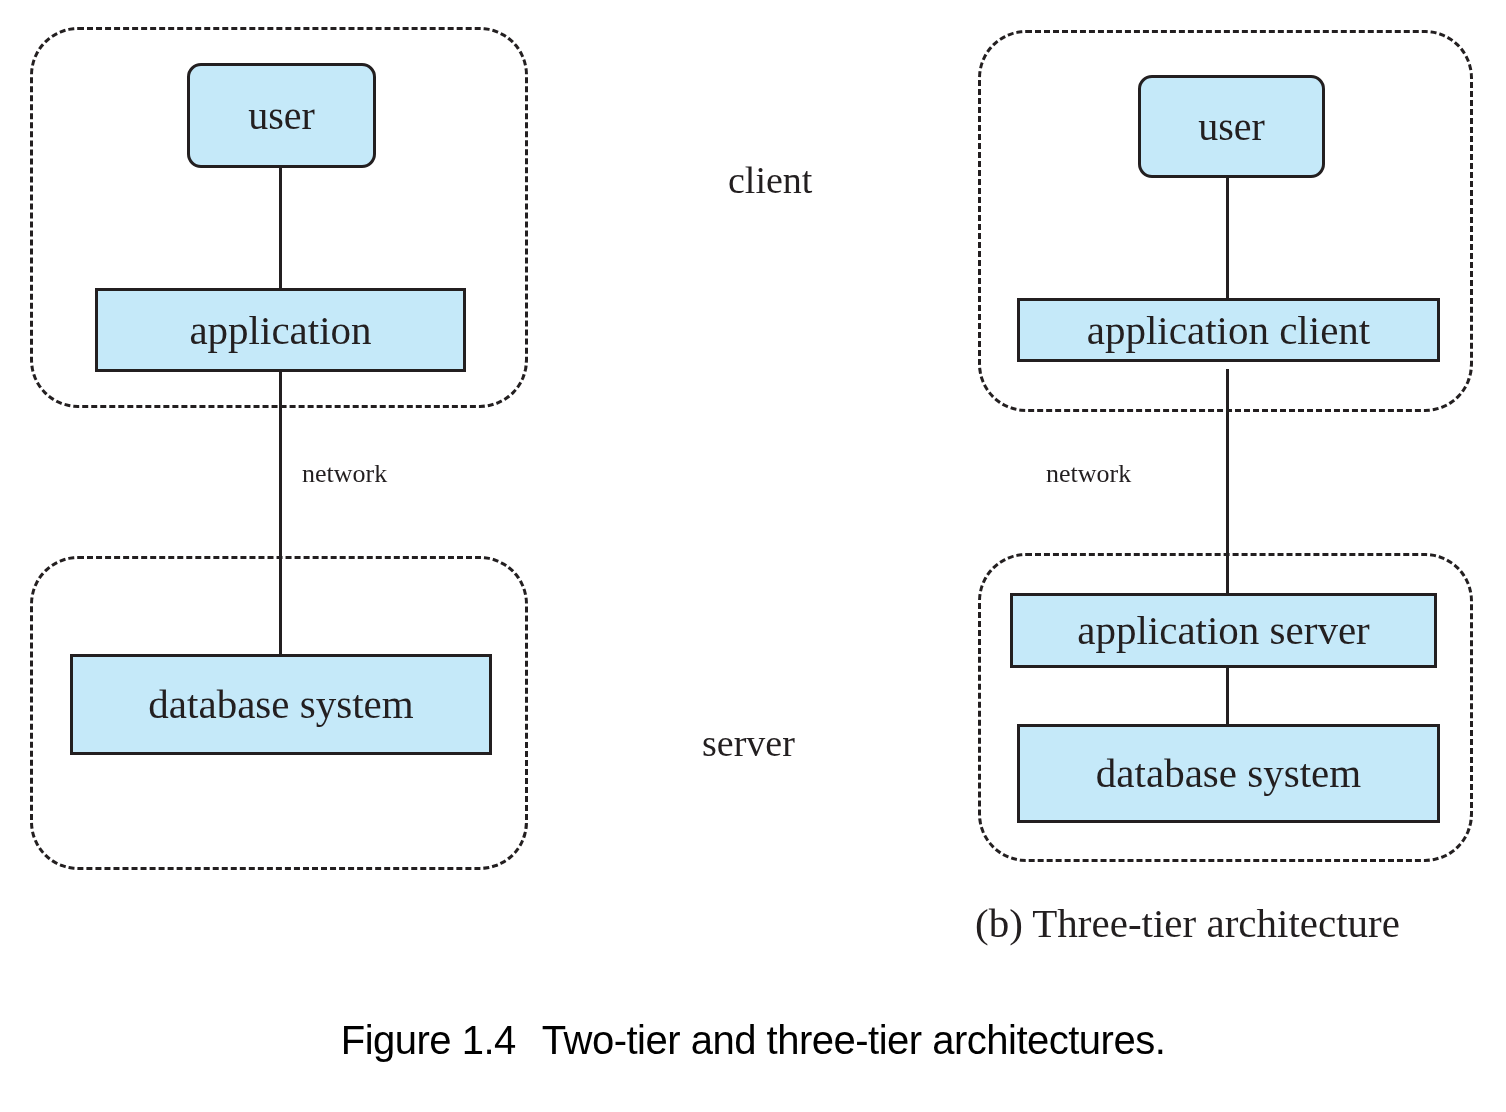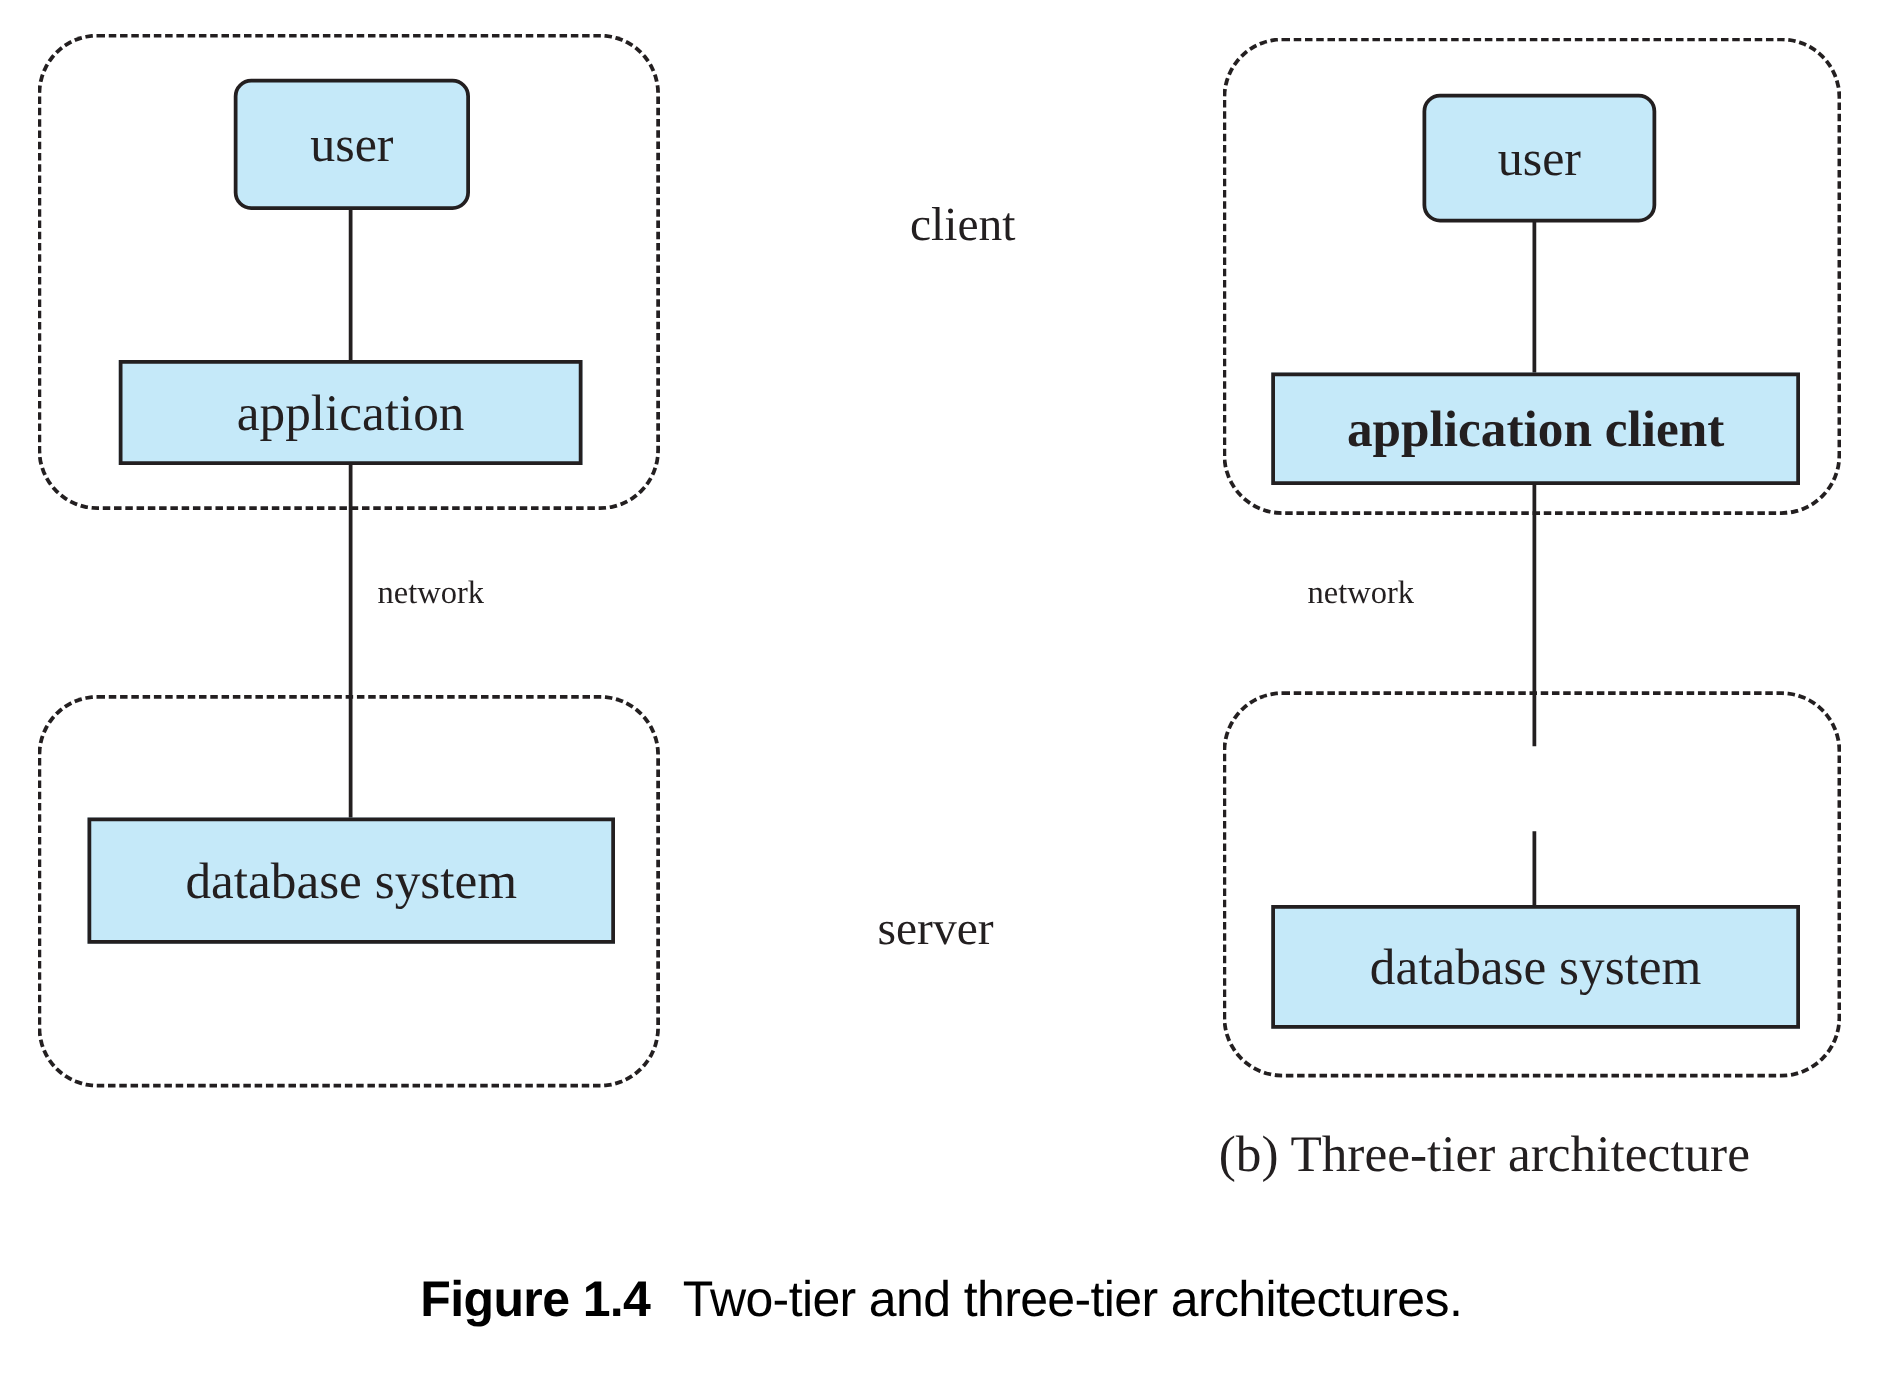--- a/index.html
+++ b/index.html
@@ -63,21 +63,21 @@
     top:1018px;
     width:1506px;
     text-align:center;
     font-family:"Liberation Sans","DejaVu Sans",sans-serif;
     font-size:40px;
     color:#000000;
     letter-spacing:-0.5px;
     white-space:nowrap;
     z-index:5;
   }
-  #caption .cap-strong{font-weight:bold;}
+  #caption .cap-strong{font-weight:normal;}
   #caption .cap-gap{display:inline-block;width:26px;}
 </style>
 </head>
 <body>
 
 <div id="figure">
 
   <div class="tier-box" style="left:30px;top:27px;width:498px;height:381px;"></div>
 
   <div class="tier-box" style="left:30px;top:556px;width:498px;height:314px;"></div>
@@ -112,24 +112,27 @@
   <div class="connector" style="left:1226px;top:176px;height:126px;"></div>
 
   <div class="connector" style="left:1226px;top:369px;height:228px;"></div>
 
   <div class="connector" style="left:1226px;top:665px;height:62px;"></div>
 
   <div class="node rounded" style="left:1138px;top:75px;width:187px;height:103px;font-size:40px;">
     <span class="node-label">user</span>
   </div>
 
-  <div class="node" style="left:1017px;top:298px;width:423px;height:90px;font-size:41px;font-weight:bold;">
+  <div class="node" style="left:1017px;top:298px;width:423px;height:64px;font-size:41px;">
     <span class="node-label">application client</span>
   </div>
 
+  <div class="node" style="left:1010px;top:593px;width:427px;height:75px;font-size:41px;">
+    <span class="node-label">application server</span>
+  </div>
 
   <div class="node" style="left:1017px;top:724px;width:423px;height:99px;font-size:41px;">
     <span class="node-label">database system</span>
   </div>
 
   <div class="free-text edge-name" style="left:1046px;top:461px;">network</div>
 
   <div class="free-text subcaption" style="left:975px;top:903px;">(b) Three-tier architecture</div>
 
   <div id="caption">

